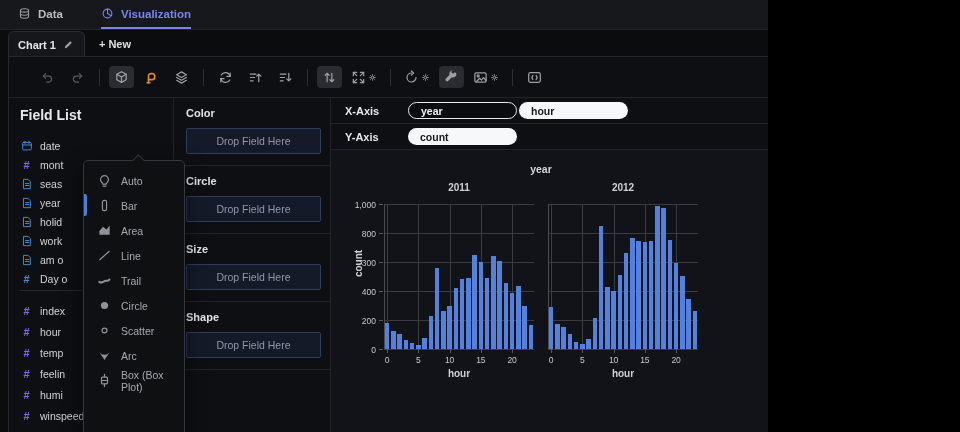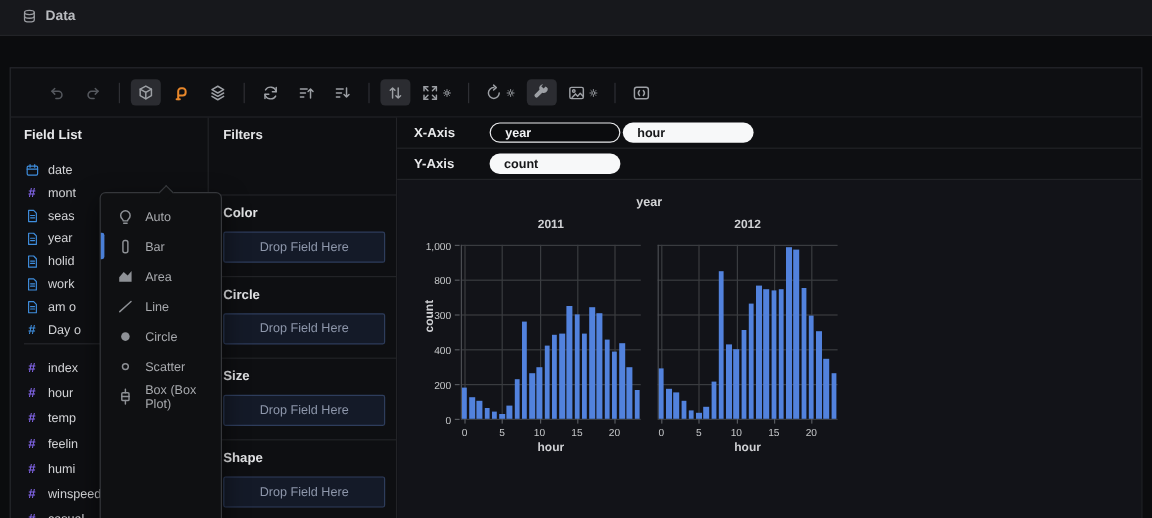--- a/index.html
+++ b/index.html
@@ -1,18 +1,18 @@
 <!DOCTYPE html>
 <html><head>
 <meta charset="utf-8">
 <style>
   * { margin:0; padding:0; box-sizing:border-box; }
   html,body { background:#000; }
   .stage{
-    position:relative; width:960px; height:432px; overflow:hidden;
+    position:relative; width:768px; height:432px; overflow:hidden;
     background:#0b0c0e; font-family:"Liberation Sans","DejaVu Sans",sans-serif;
     color:#d6d7d9; -webkit-font-smoothing:antialiased;
   }
   svg{display:block}
   
   .topbar{position:absolute;left:0;top:0;right:0;height:30px;background:#17181c;
     border-bottom:1px solid #222327;display:flex;align-items:stretch;padding-left:18px;gap:38px;}
   .toptab{display:flex;align-items:center;gap:7px;font-size:11.5px;font-weight:bold;
     color:#b9bbbf;border-bottom:2px solid transparent;cursor:default;}
   .toptab .ticon{color:#9a9ca1;display:flex}
@@ -34,21 +34,21 @@
   .tbtn{height:22px;min-width:25px;padding:0 4px;border-radius:4px;display:flex;
     align-items:center;justify-content:center;gap:2px;color:#9da0a5;}
   .tbtn.disabled{color:#55585e}
   .tbtn.boxed{background:#2b2c31}
   .tbtn.orange{color:#e8872a}
   .tsep{width:1px;height:17px;background:#2e2f34;margin:0 4px;}
   .content{position:absolute;left:0;top:40px;right:0;bottom:0;border-top:1px solid #222327;}
   
   .fieldcol{position:absolute;left:0;top:0;bottom:0;width:165px;border-right:1px solid #222327;
     padding:9px 0 0 11px;overflow:hidden;}
-  .fieldtitle{font-size:11px;font-weight:bold;color:#e8e9eb;margin-bottom:10px;}
+  .fieldtitle{font-size:14px;font-weight:bold;color:#e8e9eb;margin-bottom:10px;}
   .frow{display:flex;align-items:flex-end;gap:7px;height:19px;font-size:10.5px;color:#d2d3d6;
     white-space:nowrap;overflow:hidden;}
   .frow.tall{height:21px}
   .fdivider{border-top:1px solid #26272c;margin:5px 12px 5px 0;}
   .ficon{width:13px;display:flex;justify-content:center;flex:none;}
   .ficon.blue{color:#3f8ede}.ficon.purple{color:#8265e8}
   .hashglyph{font-size:11px;font-weight:bold;line-height:1;}
   
   .enccol{position:absolute;left:165px;top:0;bottom:0;width:157px;border-right:1px solid #222327;}
   .encsec{border-bottom:1px solid #222327;padding:9px 9px 11px 12px;}
@@ -104,22 +104,44 @@
     <div class="toptab">
       <span class="ticon">
           <svg width="13" height="13" viewBox="0 0 16 16" fill="none" stroke="currentColor" stroke-width="1.3" stroke-linecap="round" stroke-linejoin="round">
             <ellipse cx="8" cy="4.2" rx="5" ry="2.1"></ellipse>
             <path d="M3 4.2v7.6c0 1.1 2.2 2.1 5 2.1s5-1 5-2.1V4.2"></path>
             <path d="M3 8c0 1.1 2.2 2.1 5 2.1S13 9.1 13 8"></path>
           </svg>
         </span>
       <span>Data</span>
     </div>
+    <div class="toptab active">
+      <span class="ticon">
+          <svg width="13" height="13" viewBox="0 0 16 16" fill="none" stroke="currentColor" stroke-width="1.3" stroke-linecap="round" stroke-linejoin="round">
+            <circle cx="8" cy="8" r="5.4"></circle>
+            <path d="M8 2.6V8l4.6 2.8"></path>
+          </svg>
+        </span>
+      <span>Visualization</span>
+    </div>
   </div>
 
+  <div class="chartbar">
+    <div class="charttab">
+      <span>Chart 1</span>
+      <span class="ticon" style="color:#9a9ca0">
+          <svg width="13" height="13" viewBox="0 0 16 16" fill="none" stroke="currentColor" stroke-width="1.3" stroke-linecap="round" stroke-linejoin="round">
+            <path d="M3.4 12.6l.7-2.7 6-6 2 2-6 6-2.7.7z" fill="currentColor" stroke="none"></path>
+          </svg>
+        </span>
+    </div>
+    <div class="newtab">
+      <span>+ New</span>
+    </div>
+  </div>
 
   <div class="main">
     <div class="toolbar">
         <div class="tbtn disabled">
           <span>
             <svg width="15" height="15" viewBox="0 0 16 16" fill="none" stroke="currentColor" stroke-width="1.3" stroke-linecap="round" stroke-linejoin="round">
               <path d="M3.5 6.5h5.7a3.2 3.2 0 0 1 0 6.4H7"></path>
               <path d="M6 4 3.5 6.5 6 9"></path>
             </svg>
           </span>
@@ -364,23 +386,20 @@
             <div class="frow tall">
               <span class="ficon purple">
                 <span class="hashglyph">#</span>
               </span>
               <span>casual</span>
             </div>
           </div>
       </div>
 
       <div class="enccol" id="encodings">
-          <div class="encsec filters">
-            <div class="enctitle">Filters</div>
-          </div>
           <div class="encsec">
             <div class="enctitle">Color</div>
             <div class="dropbox">Drop Field Here</div>
           </div>
           <div class="encsec">
             <div class="enctitle">Circle</div>
             <div class="dropbox">Drop Field Here</div>
           </div>
           <div class="encsec">
             <div class="enctitle">Size</div>
@@ -558,32 +577,48 @@
           <span class="micon">
             <svg width="15" height="15" viewBox="0 0 16 16" fill="none" stroke="currentColor" stroke-width="1.3" stroke-linecap="round" stroke-linejoin="round">
               <path d="M3 12.5 13 3.5"></path>
             </svg>
           </span>
           <span>Line</span>
         </div>
         <div class="mitem">
           <span class="micon">
             <svg width="15" height="15" viewBox="0 0 16 16" fill="none" stroke="currentColor" stroke-width="1.3" stroke-linecap="round" stroke-linejoin="round">
+              <path d="M2.5 9.3c2.6 3 5-1.6 7.6-1.1 1.7.3 2.4.4 3.2-1.2" stroke-width="2.2"></path>
+            </svg>
+          </span>
+          <span>Trail</span>
+        </div>
+        <div class="mitem">
+          <span class="micon">
+            <svg width="15" height="15" viewBox="0 0 16 16" fill="none" stroke="currentColor" stroke-width="1.3" stroke-linecap="round" stroke-linejoin="round">
               <circle cx="8" cy="8" r="3.8" fill="currentColor" stroke="none"></circle>
             </svg>
           </span>
           <span>Circle</span>
         </div>
         <div class="mitem">
           <span class="micon">
             <svg width="15" height="15" viewBox="0 0 16 16" fill="none" stroke="currentColor" stroke-width="1.3" stroke-linecap="round" stroke-linejoin="round">
               <circle cx="8" cy="8" r="2.6"></circle>
             </svg>
           </span>
           <span>Scatter</span>
+        </div>
+        <div class="mitem">
+          <span class="micon">
+            <svg width="15" height="15" viewBox="0 0 16 16" fill="none" stroke="currentColor" stroke-width="1.3" stroke-linecap="round" stroke-linejoin="round">
+              <path d="M2.6 4.4a6.6 6.6 0 0 0 10.8 0L8 12.9z" fill="currentColor" stroke="none"></path>
+            </svg>
+          </span>
+          <span>Arc</span>
         </div>
         <div class="mitem">
           <span class="micon">
             <svg width="15" height="15" viewBox="0 0 16 16" fill="none" stroke="currentColor" stroke-width="1.3" stroke-linecap="round" stroke-linejoin="round">
               <path d="M8 1.5v3M8 11.5v3"></path>
               <rect x="4.8" y="4.5" width="6.4" height="7" rx="1"></rect>
               <path d="M4.8 8h6.4"></path>
             </svg>
           </span>
           <span>Box (Box Plot)</span>

